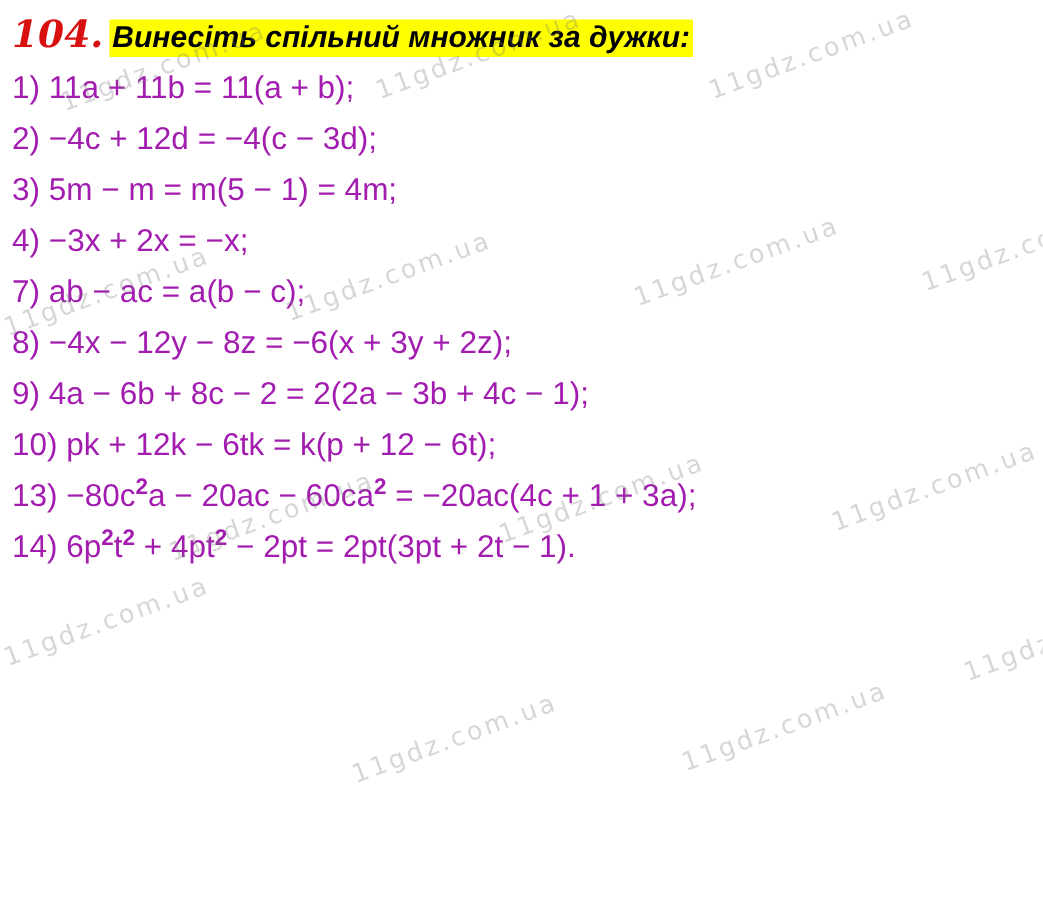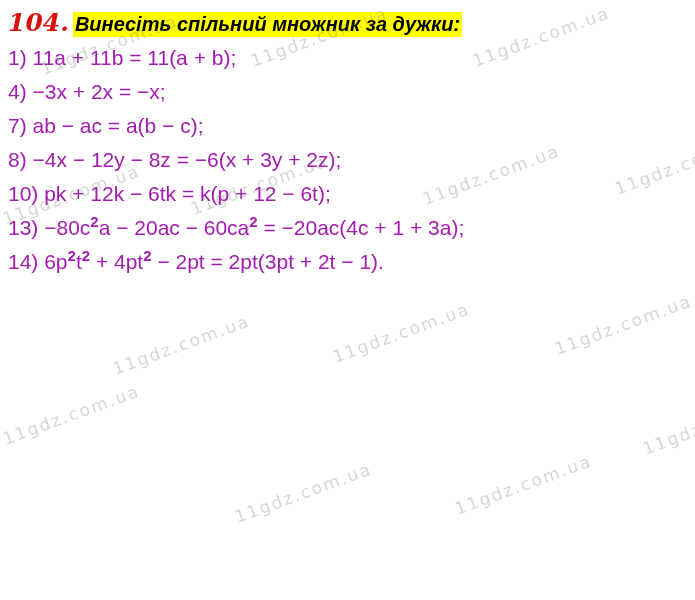--- a/index.html
+++ b/index.html
@@ -88,23 +88,26 @@
 
 <div class="page">
 
   <div class="heading">
     <span class="task-number">104.</span>
     <span class="heading-text">Винесіть спільний множник за дужки:</span>
   </div>
 
   <div class="items">
       <div class="item">1) 11a + 11b = 11(a + b);</div>
+      <div class="item">2) −4c + 12d = −4(c − 3d);</div>
+      <div class="item">3) 5m − m = m(5 − 1) = 4m;</div>
       <div class="item">4) −3x + 2x = −x;</div>
       <div class="item">7) ab − ac = a(b − c);</div>
       <div class="item">8) −4x − 12y − 8z = −6(x + 3y + 2z);</div>
+      <div class="item">9) 4a − 6b + 8c − 2 = 2(2a − 3b + 4c − 1);</div>
       <div class="item">10) pk + 12k − 6tk = k(p + 12 − 6t);</div>
       <div class="item">13) −80c<sup>2</sup>a − 20ac − 60ca<sup>2</sup> = −20ac(4c + 1 + 3a);</div>
       <div class="item">14) 6p<sup>2</sup>t<sup>2</sup> + 4pt<sup>2</sup> − 2pt = 2pt(3pt + 2t − 1).</div>
     </div>
 
 </div>
 
 <div class="wm-layer">
     <span class="wm" style="left: 38px; top: 60px;">11gdz.com.ua</span>
     <span class="wm" style="left: 248px; top: 52px;">11gdz.com.ua</span>

